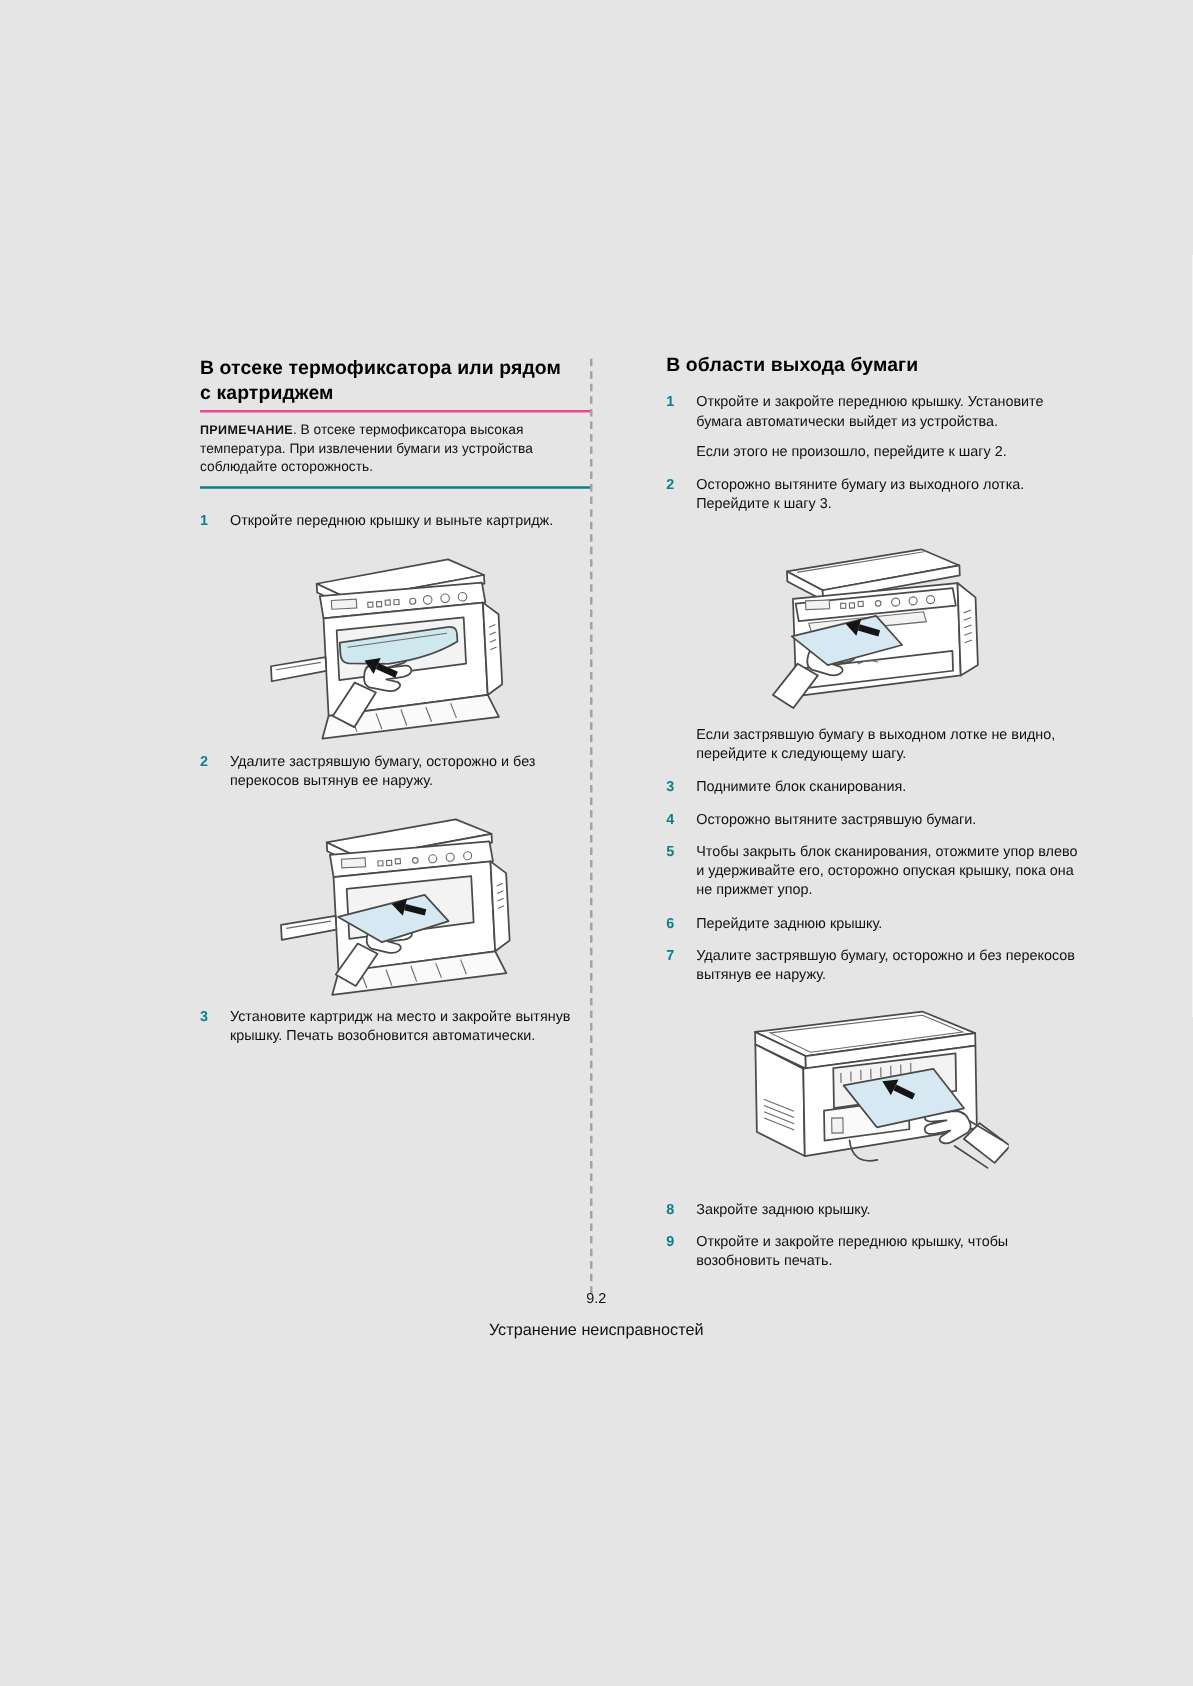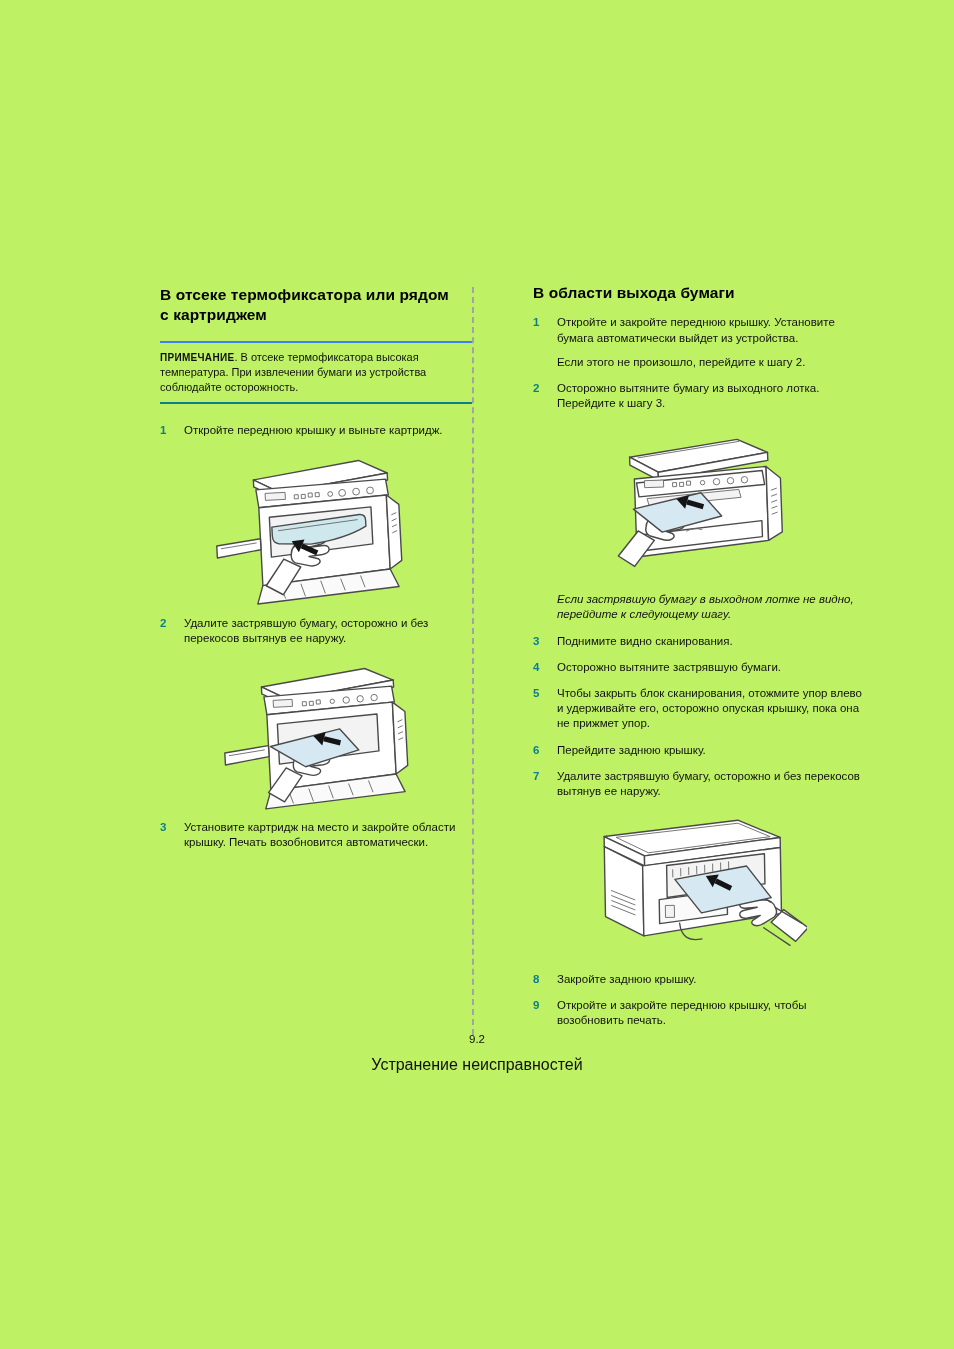--- a/index.html
+++ b/index.html
@@ -1,49 +1,49 @@
 <!DOCTYPE html>
 <html><head>
 <meta charset="utf-8">
 <style>
   * { margin:0; padding:0; box-sizing:border-box; }
   html,body { background:#ffffff; }
   body { font-family:"Liberation Sans", sans-serif; color:#1a1a1a; }
-  .page { position:relative; width:954px; height:1349px; background:#bef264; overflow:hidden; }
+  .page { position:relative; width:954px; height:1349px; background:#e5e5e5; overflow:hidden; }
 
   .divider { position:absolute; left:472px; top:287px; height:748px; width:0;
              border-left:2px dashed #a3a3a3; }
 
   .col { position:absolute; top:285px; }
   .col-left  { left:160px; width:312px; }
   .col-right { left:533px; width:330px; top:283px; }
 
   .heading { font-size:15.5px; font-weight:bold; line-height:1.32; color:#000; letter-spacing:0.1px; }
   .col-left .heading { width:300px; }
 
-  .note { margin-top:15px; border-top:2px solid #3b82f6; border-bottom:2px solid #0d7f8a;
+  .note { margin-top:2px; border-top:2px solid #ec4899; border-bottom:2px solid #0d7f8a;
           padding:7px 0 8px 0; font-size:11px; line-height:1.35; color:#111; }
   .note b { font-size:10px; letter-spacing:0.3px; }
   .step { display:flex; margin-top:11px; font-size:11.5px; line-height:1.32; }
   .step-num { width:24px; flex:0 0 24px; color:#0d7f8a; font-weight:bold; }
   .step-text { flex:1; color:#111; }
   .step-extra { margin:9px 0 0 24px; font-size:11.5px; line-height:1.32; color:#111; }
-  .plain-para { margin:21px 0 0 24px; font-size:11.5px; line-height:1.32; color:#111;font-style:italic; }
+  .plain-para { margin:10px 0 0 24px; font-size:11.5px; line-height:1.32; color:#111; }
 
   .fig { display:block; }
   .fig svg { display:block; }
   .fig1 { margin:10px 0 0 52px; }
   .fig2 { margin:14px 0 2px 62px; }
   .fig3 { margin:10px 0 0 56px; }
   .fig4 { margin:14px 0 2px 46px; }
 
   .footer-page  { position:absolute; left:0; top:1033px; width:954px; text-align:center;
                   font-size:11.5px; color:#111; }
   .footer-label { position:absolute; left:0; top:1056px; width:954px; text-align:center;
-                  font-size:16px; color:#111; }
+                  font-size:13px; color:#111; }
 
   .ln { stroke:#4a4a4a; stroke-width:1.4; stroke-linejoin:round; stroke-linecap:round; }
   .fw { fill:#ffffff; } .fg { fill:#f3f3f3; } .fl { fill:#fafafa; }
   .paper { fill:#d6e9f2; } .cart { fill:#cfe8ee; }
   .thin { stroke:#6a6a6a; stroke-width:0.9; }
 </style>
 </head>
 <body>
 
 <svg width="0" height="0" style="position:absolute">
@@ -164,21 +164,21 @@
           <path class="thin" fill="none" d="M6,91 L42,87"></path>
           <use href="#hand" transform="translate(70,102) rotate(-8)"></use>
           <path class="ln paper" d="M48,84 L118,70 L136,92 L82,106 Z"></path>
           <use href="#arrow" transform="translate(118,84) rotate(197)"></use>
         </g>
       </svg>
     </span>
 
     <div class="step" style="margin-top:10px">
       <div class="step-num">3</div>
-      <div class="step-text">Установите картридж на место и закройте области крышку. Печать возобновится автоматически.</div>
+      <div class="step-text">Установите картридж на место и закройте вытянув крышку. Печать возобновится автоматически.</div>
     </div>
   </div>
 
   <div class="col col-right">
     <div class="heading">В области выхода бумаги</div>
 
     <div class="step" style="margin-top:12px">
       <div class="step-num">1</div>
       <div class="step-text">Откройте и закройте переднюю крышку. Установите бумага автоматически выйдет из устройства.</div>
     </div>
@@ -223,21 +223,21 @@
           <path class="ln paper" d="M44,86 L112,72 L132,96 L72,110 Z"></path>
           <use href="#arrow" transform="translate(114,86) rotate(198)"></use>
         </g>
       </svg>
     </span>
 
     <div class="plain-para">Если застрявшую бумагу в выходном лотке не видно, перейдите к следующему шагу.</div>
 
     <div class="step">
       <div class="step-num">3</div>
-      <div class="step-text">Поднимите видно сканирования.</div>
+      <div class="step-text">Поднимите блок сканирования.</div>
     </div>
 
     <div class="step">
       <div class="step-num">4</div>
       <div class="step-text">Осторожно вытяните застрявшую бумаги.</div>
     </div>
 
     <div class="step">
       <div class="step-num">5</div>
       <div class="step-text">Чтобы закрыть блок сканирования, отожмите упор влево и удерживайте его, осторожно опуская крышку, пока она не прижмет упор.</div>

